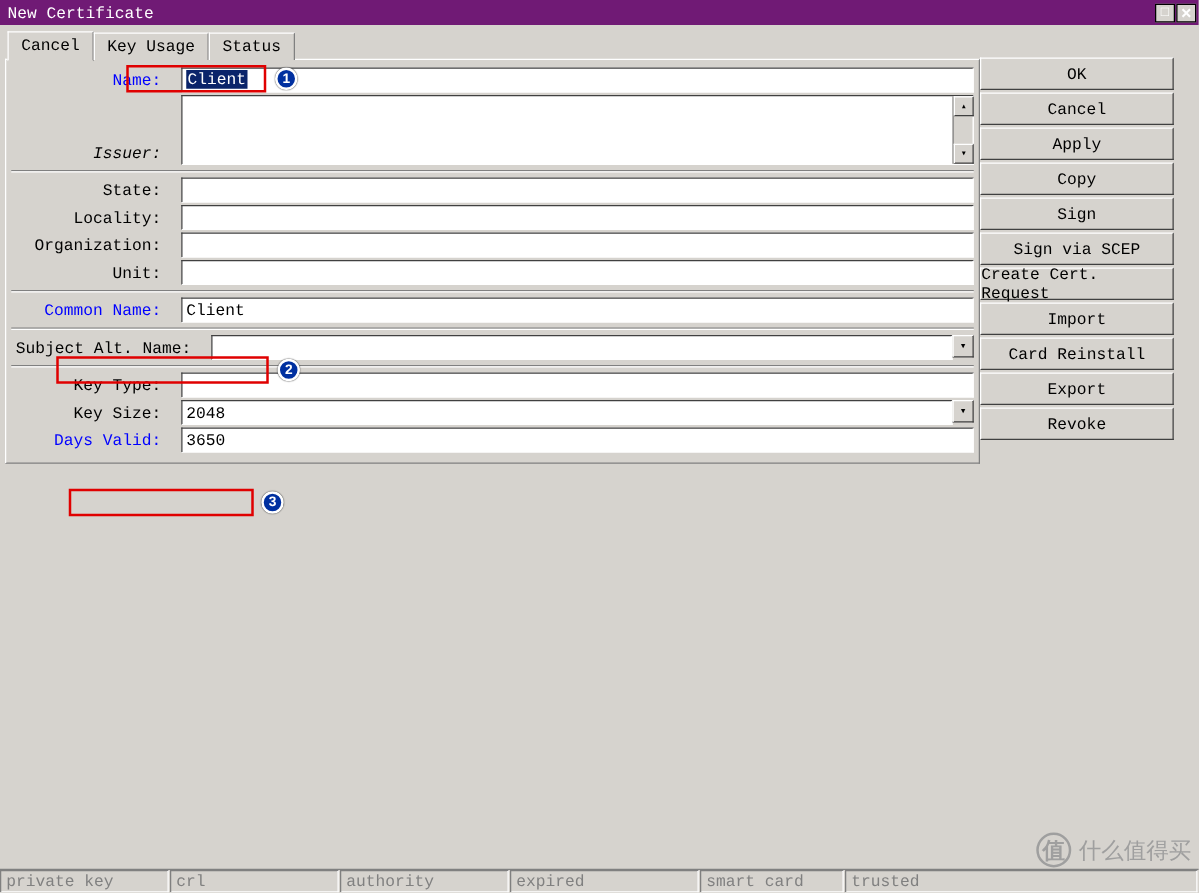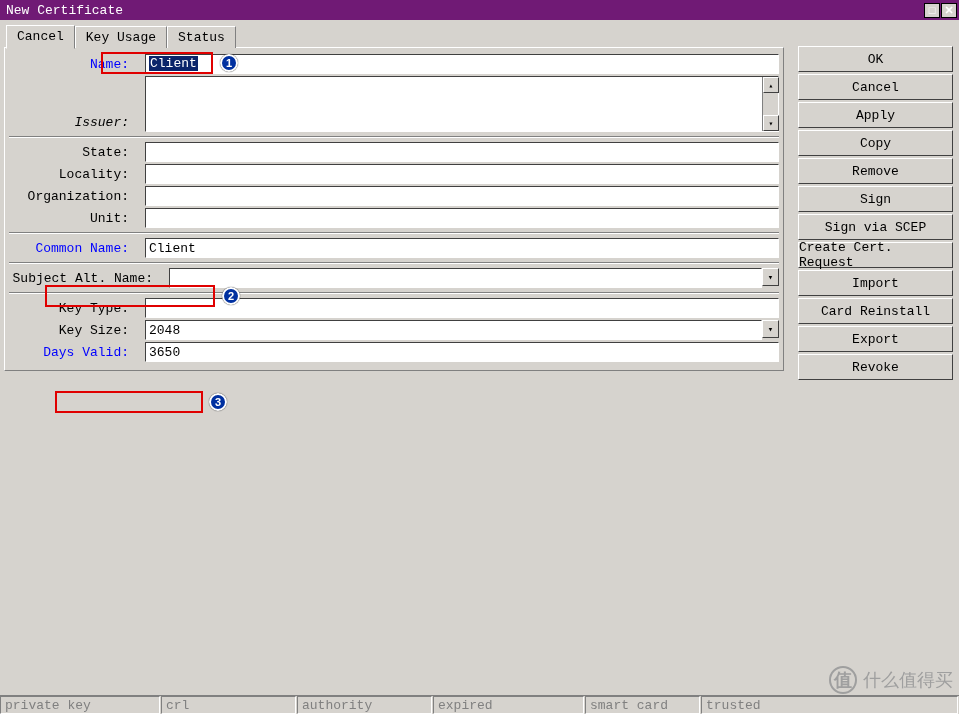--- a/index.html
+++ b/index.html
@@ -173,21 +173,21 @@
   display: flex;
   align-items: center;
   justify-content: center;
   font-size: 9px;
   cursor: pointer;
 }
 .input-wrap { flex: 1; display: flex; }
 .sel-text { background: #0a246a; color: #fff; padding: 0 1px; }
 .right-buttons {
   position: absolute;
-  right: 6px;
+  right: 20px;
   top: 26px;
   width: 155px;
   display: flex;
   flex-direction: column;
 }
 .rbtn {
   height: 26px;
   border: 1px solid #fff;
   border-right-color: #404040;
   border-bottom-color: #404040;
@@ -342,37 +342,36 @@
     <div class="red-box" style="left:50px; top:343px; width:148px; height:22px;"></div>
     <div class="badge" style="left:204px; top:345px;">3</div>
 
   </div>
 
   <div class="right-buttons">
     <div class="rbtn">OK</div>
     <div class="rbtn">Cancel</div>
     <div class="rbtn">Apply</div>
     <div class="rbtn">Copy</div>
-    <div class="rbtn">Remove</div>
     <div class="rbtn">Sign</div>
     <div class="rbtn">Sign via SCEP</div>
     <div class="rbtn">Create Cert. Request</div>
     <div class="rbtn">Import</div>
     <div class="rbtn">Card Reinstall</div>
     <div class="rbtn">Export</div>
     <div class="rbtn">Revoke</div>
   </div>
 
 </div>
 
 <div class="watermark">
   <div class="watermark-z">值</div>
   <span>什么值得买</span>
 </div>
 
 <div class="status-bar">
-  <div class="status-cell" style="width:160px">private key</div>
+  <div class="status-cell" style="width:135px">private key</div>
   <div class="status-cell" style="width:135px">crl</div>
   <div class="status-cell" style="width:135px">authority</div>
   <div class="status-cell" style="width:151px">expired</div>
   <div class="status-cell" style="width:115px">smart card key</div>
   <div class="status-cell" style="flex:1">trusted</div>
 </div>
 
 </body></html>

